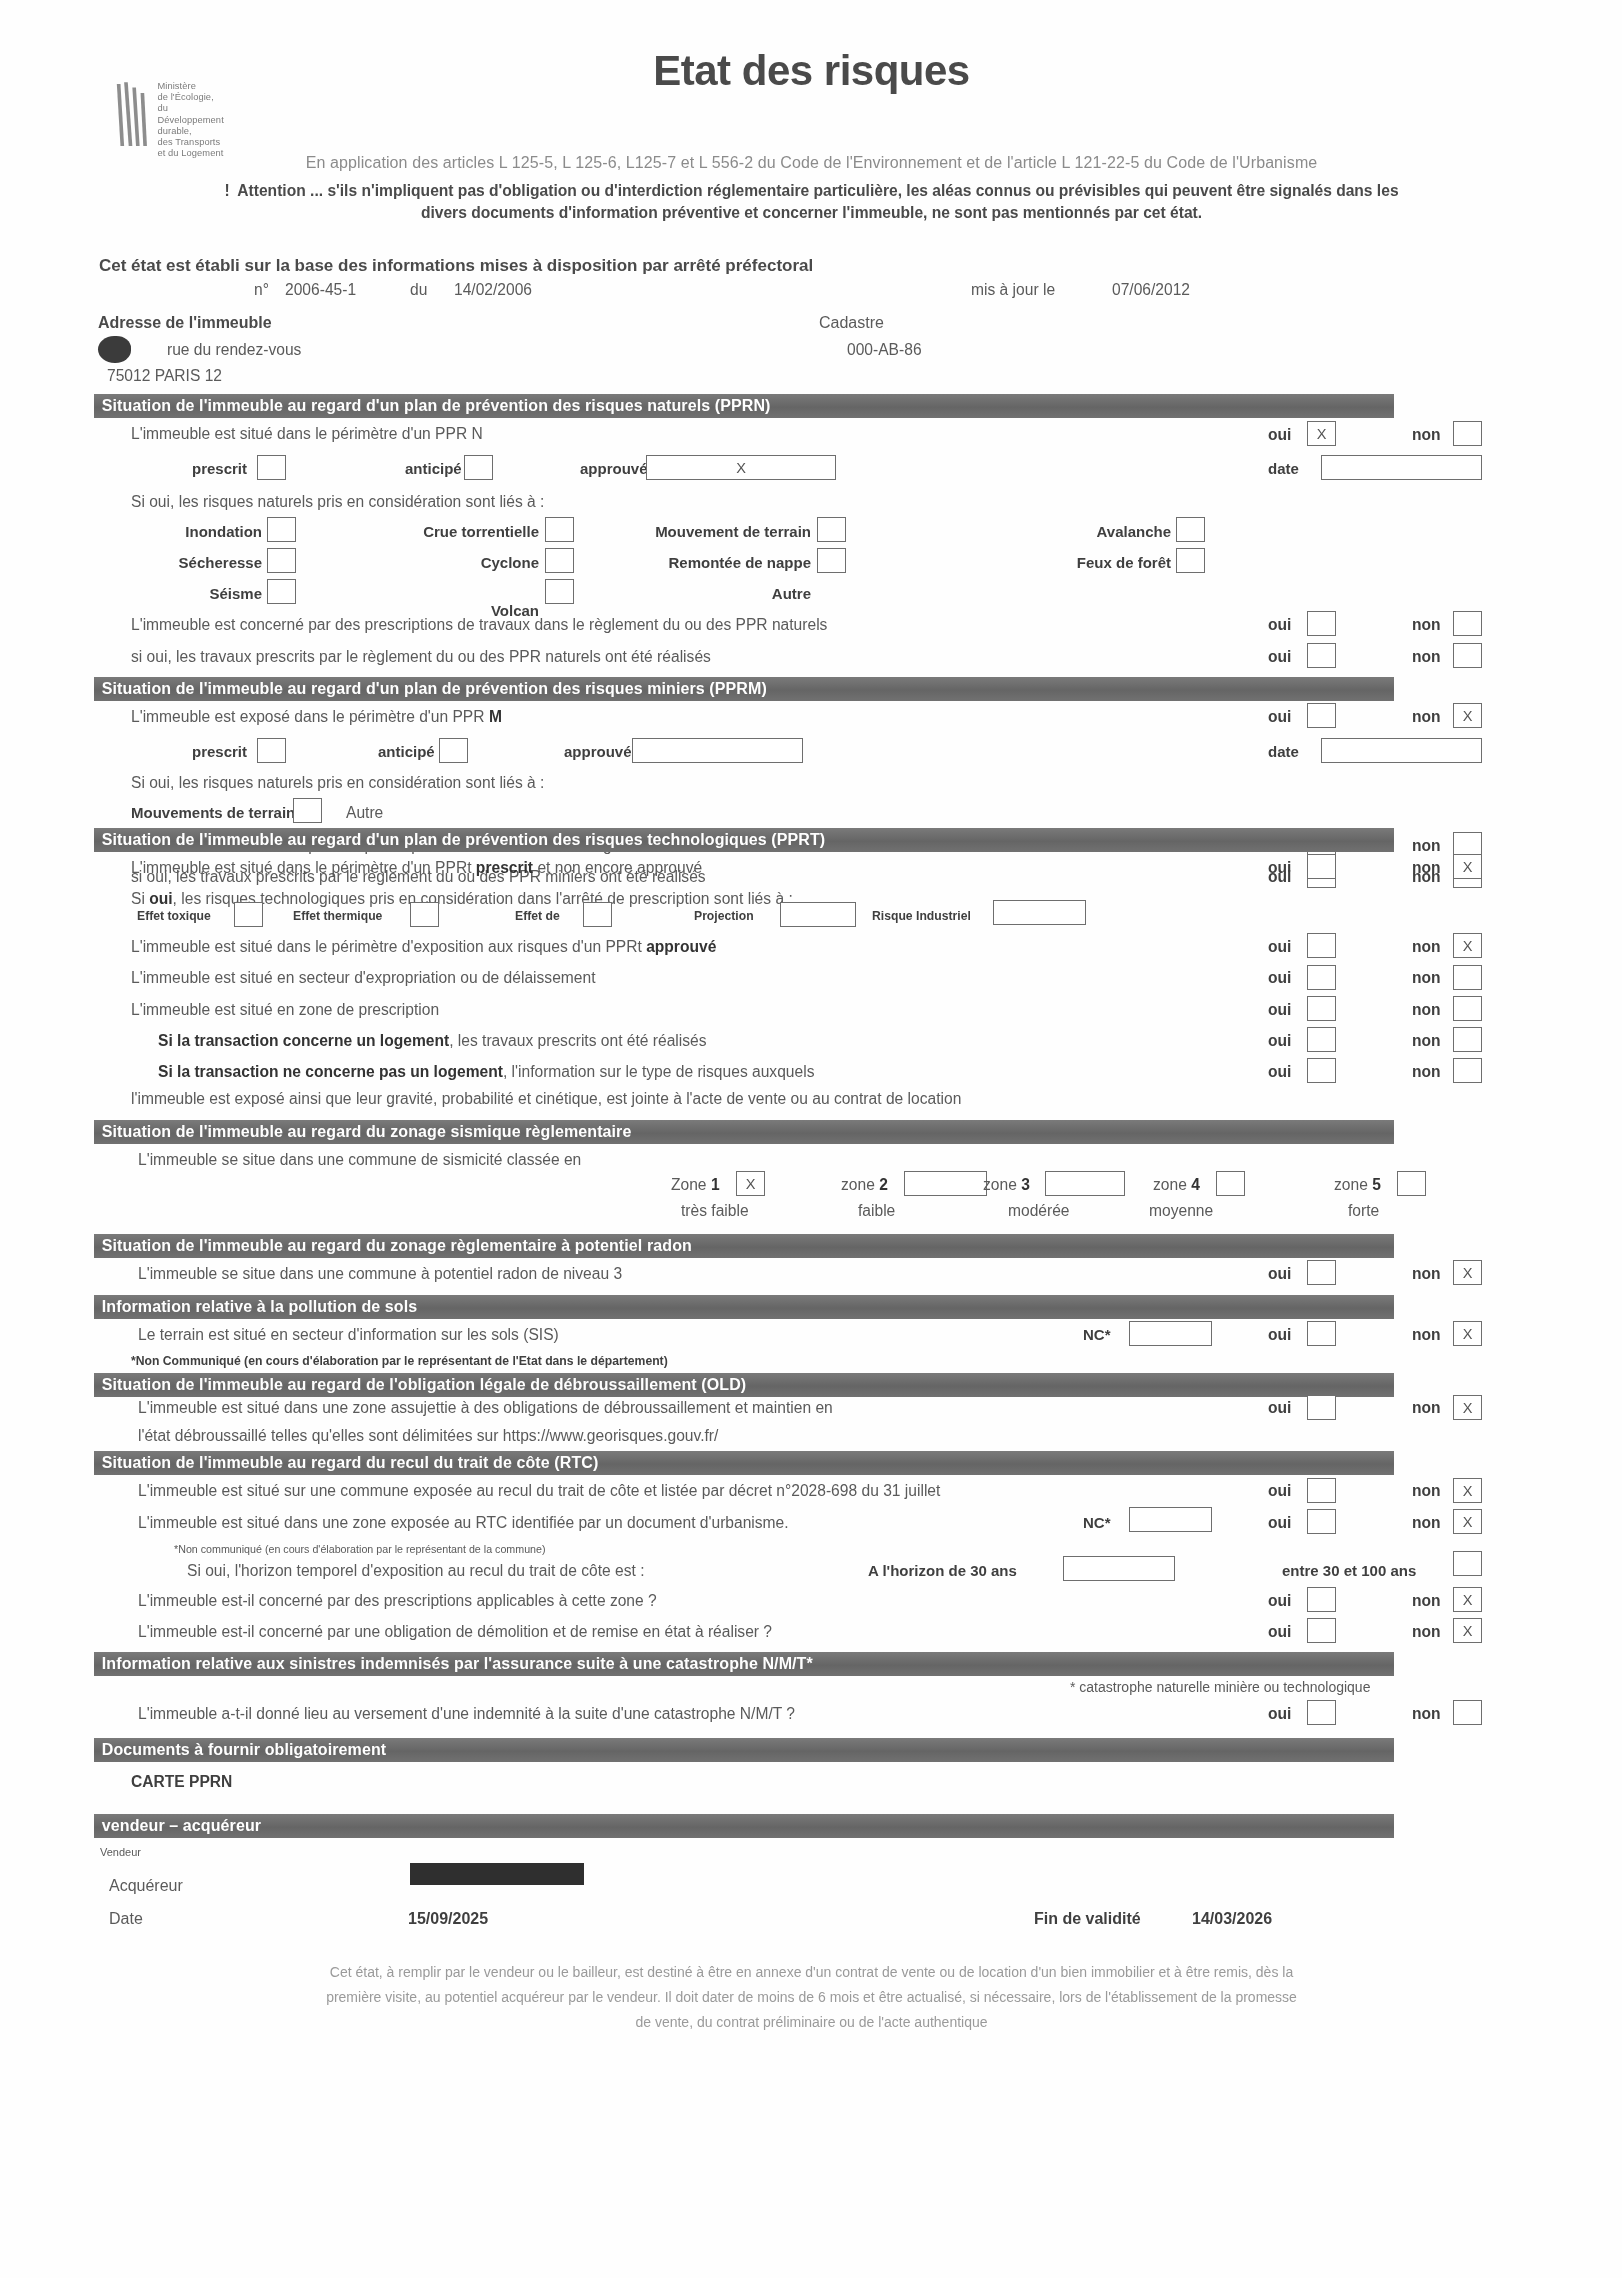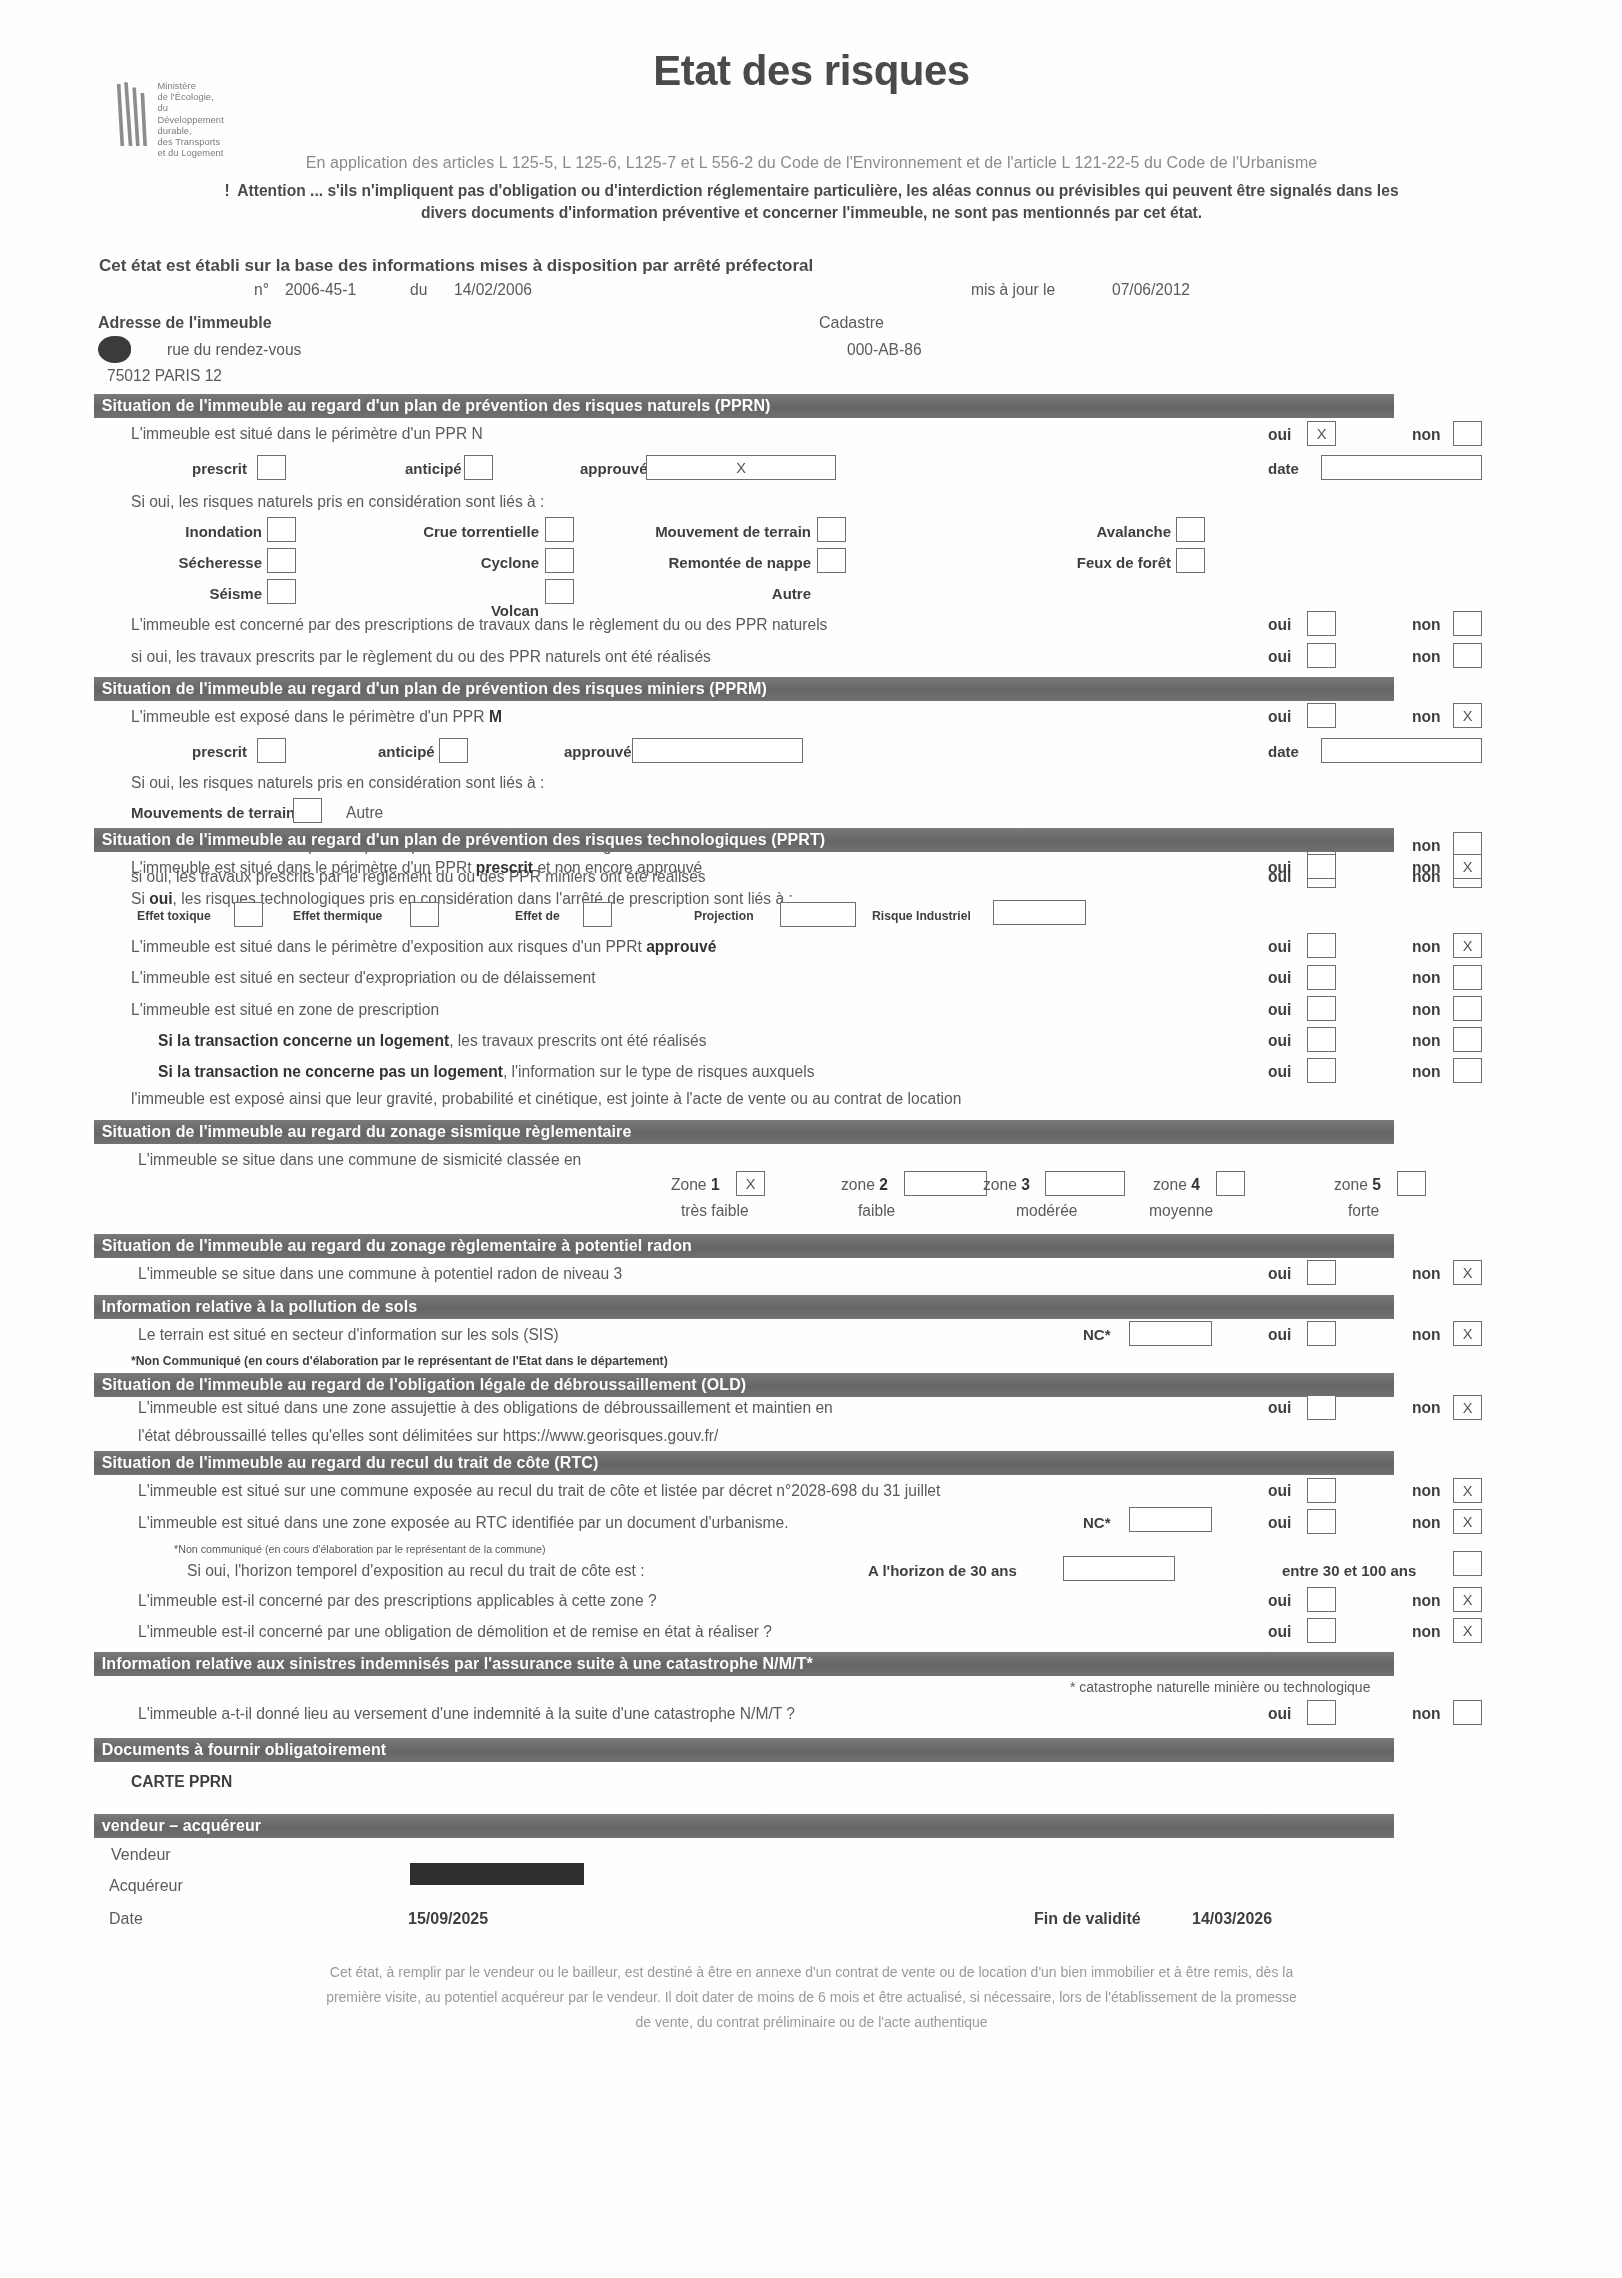--- a/index.html
+++ b/index.html
@@ -307,21 +307,21 @@
   <div class="row" style="left:671px; top:1176px;"><span>Zone </span><b class="k">1</b></div>
   <div class="cb" style="left:736px; top:1171px;">X</div>
   <div class="row" style="left:681px; top:1202px;">très faible</div>
 
   <div class="row" style="left:841px; top:1176px;"><span>zone </span><b class="k">2</b></div>
   <div class="fld" style="left:904px; top:1171px; width:83px;"></div>
   <div class="row" style="left:858px; top:1202px;">faible</div>
 
   <div class="row" style="left:983px; top:1176px;"><span>zone </span><b class="k">3</b></div>
   <div class="fld" style="left:1045px; top:1171px; width:80px;"></div>
-  <div class="row" style="left:1008px; top:1202px;margin-left:8px;">modérée</div>
+  <div class="row" style="left:1008px; top:1202px;">modérée</div>
 
   <div class="row" style="left:1153px; top:1176px;"><span>zone </span><b class="k">4</b></div>
   <div class="cb" style="left:1216px; top:1171px;"></div>
   <div class="row" style="left:1149px; top:1202px;">moyenne</div>
 
   <div class="row" style="left:1334px; top:1176px;"><span>zone </span><b class="k">5</b></div>
   <div class="cb" style="left:1397px; top:1171px;"></div>
   <div class="row" style="left:1348px; top:1202px;">forte</div>
 
   <div class="bar" style="top:1234px;">Situation de l'immeuble au regard du zonage règlementaire à potentiel radon</div>
@@ -390,21 +390,21 @@
   <div class="row" style="left:138px; top:1705px;">L'immeuble a-t-il donné lieu au versement d'une indemnité à la suite d'une catastrophe N/M/T ?</div>
   <div class="lbl-oui" style="left:1268px; top:1705px;">oui</div>
   <div class="cb" style="left:1307px; top:1700px;"></div>
   <div class="lbl-non" style="left:1412px; top:1705px;">non</div>
   <div class="cb" style="left:1453px; top:1700px;"></div>
 
   <div class="bar" style="top:1738px;">Documents à fournir obligatoirement</div>
   <div class="rowb" style="left:131px; top:1773px; font-size:15.6px;">CARTE PPRN</div>
 
   <div class="bar" style="top:1814px;">vendeur – acquéreur</div>
-  <div class="row" style="left:111px; top:1846px; font-size:16px;">Vendeur</div>
+  <div class="row" style="left:100px; top:1846px; font-size:11px;">Vendeur</div>
   <div class="vendeur-redact"></div>
   <div class="row" style="left:109px; top:1877px; font-size:16px;">Acquéreur</div>
   <div class="row" style="left:109px; top:1910px; font-size:16px;">Date</div>
   <div class="rowb" style="left:408px; top:1910px; font-size:16px;">15/09/2025</div>
   <div class="rowb" style="left:1034px; top:1910px; font-size:16px;">Fin de validité</div>
   <div class="rowb" style="left:1192px; top:1910px; font-size:16px;">14/03/2026</div>
 
   <div class="footer">
     <div>Cet état, à remplir par le vendeur ou le bailleur, est destiné à être en annexe d'un contrat de vente ou de location d'un bien immobilier et à être remis, dès la</div>
     <div>première visite, au potentiel acquéreur par le vendeur. Il doit dater de moins de 6 mois et être actualisé, si nécessaire, lors de l'établissement de la promesse</div>

